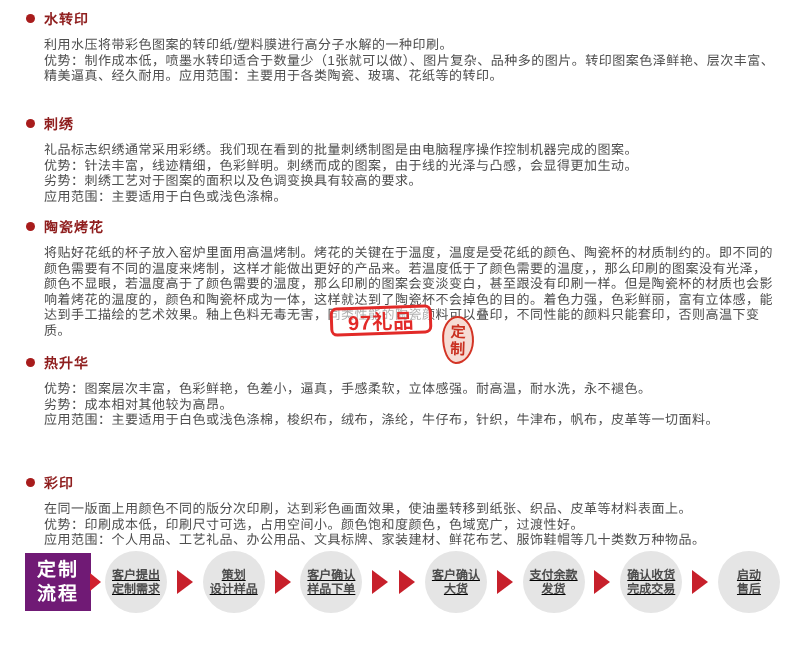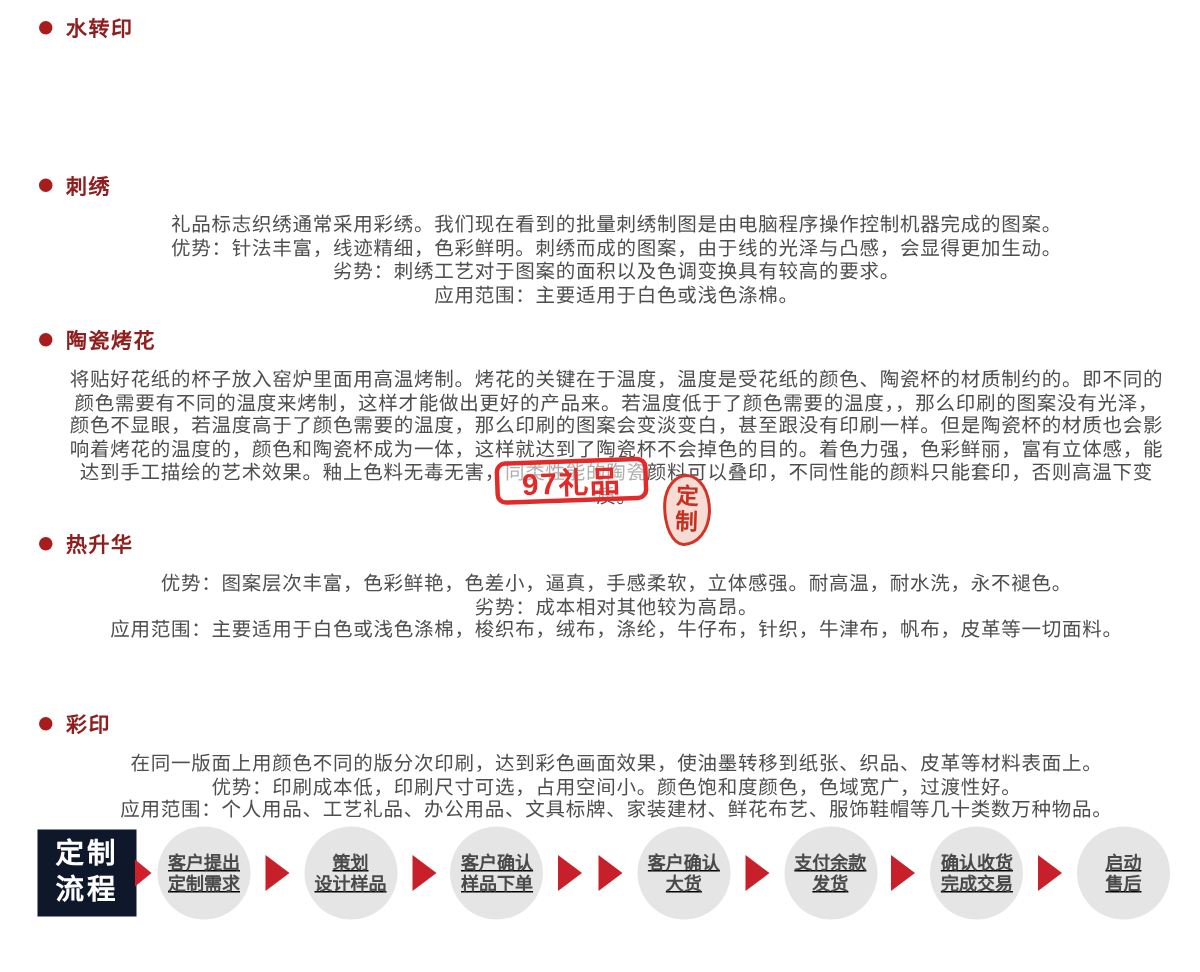--- a/index.html
+++ b/index.html
@@ -1,21 +1,21 @@
 <!DOCTYPE html>
 <html lang="zh-CN"><head>
 <meta charset="utf-8">
 <style>
   html,body{margin:0;padding:0;}
   body{
     width:800px;height:648px;position:relative;overflow:hidden;
     background:#ffffff;
     font-family:"Liberation Sans","DejaVu Sans",sans-serif;
   }
-  .section{position:absolute;left:26px;width:752px;text-align:center;}
+  .section{position:absolute;left:26px;width:752px;}
   .sec-header{display:flex;align-items:center;gap:9px;margin-bottom:9px;}
   .bullet{width:9px;height:9px;border-radius:50%;background:#a81c1c;flex:0 0 auto;}
   .sec-title{font-size:14px;font-weight:bold;color:#8f1e1e;letter-spacing:1px;}
   .sec-body{margin-left:18px;color:#4e4e4e;font-size:13px;line-height:15.6px;letter-spacing:0.5px;}
   .sec-body p{margin:0;}
 
   
   .watermark{position:absolute;left:330px;top:300px;width:150px;height:62px;pointer-events:none;}
   .wm-box{
     position:absolute;left:0;top:6px;width:96px;height:23px;
@@ -29,21 +29,21 @@
     background:#f6dcd4;border:2px solid #d33425;
     border-radius:48% 52% 55% 45% / 42% 52% 48% 58%;
     display:flex;flex-direction:column;align-items:center;justify-content:center;
     transform:rotate(2deg);
   }
   .wm-seal span{color:#c92f1f;font-size:15px;font-weight:bold;line-height:17px;}
 
   
   .flow{position:absolute;left:25px;top:549px;width:755px;height:66px;display:flex;align-items:center;}
   .flow-box{
-    position:relative;flex:0 0 auto;width:66px;height:58px;background:#0f172a;
+    position:relative;flex:0 0 auto;width:66px;height:58px;background:#701a75;
     display:flex;flex-direction:column;align-items:center;justify-content:center;
   }
   .flow-box .ln{color:#ffffff;font-size:19px;font-weight:bold;line-height:24px;letter-spacing:2px;}
   .flow-pointer{
     position:absolute;right:-10px;top:50%;transform:translateY(-50%);
     width:0;height:0;border-top:9px solid transparent;border-bottom:9px solid transparent;
     border-left:11px solid #d0202e;
   }
   .flow-steps{flex:1;display:flex;align-items:center;justify-content:space-between;margin-left:14px;}
   .step{
@@ -57,20 +57,24 @@
     border-left:16px solid #c7202b;margin:0 1px;
   }
 </style>
 </head>
 <body>
 
 <div class="section" style="top:8px;">
   <div class="sec-header">
     <span class="bullet"></span>
     <span class="sec-title">水转印</span>
+  </div>
+  <div class="sec-body">
+    <p>利用水压将带彩色图案的转印纸/塑料膜进行高分子水解的一种印刷。</p>
+    <p>优势：制作成本低，喷墨水转印适合于数量少（1张就可以做）、图片复杂、品种多的图片。转印图案色泽鲜艳、层次丰富、精美逼真、经久耐用。应用范围：主要用于各类陶瓷、玻璃、花纸等的转印。</p>
   </div>
 </div>
 
 <div class="section" style="top:113px;">
   <div class="sec-header">
     <span class="bullet"></span>
     <span class="sec-title">刺绣</span>
   </div>
   <div class="sec-body">
     <p>礼品标志织绣通常采用彩绣。我们现在看到的批量刺绣制图是由电脑程序操作控制机器完成的图案。</p>

